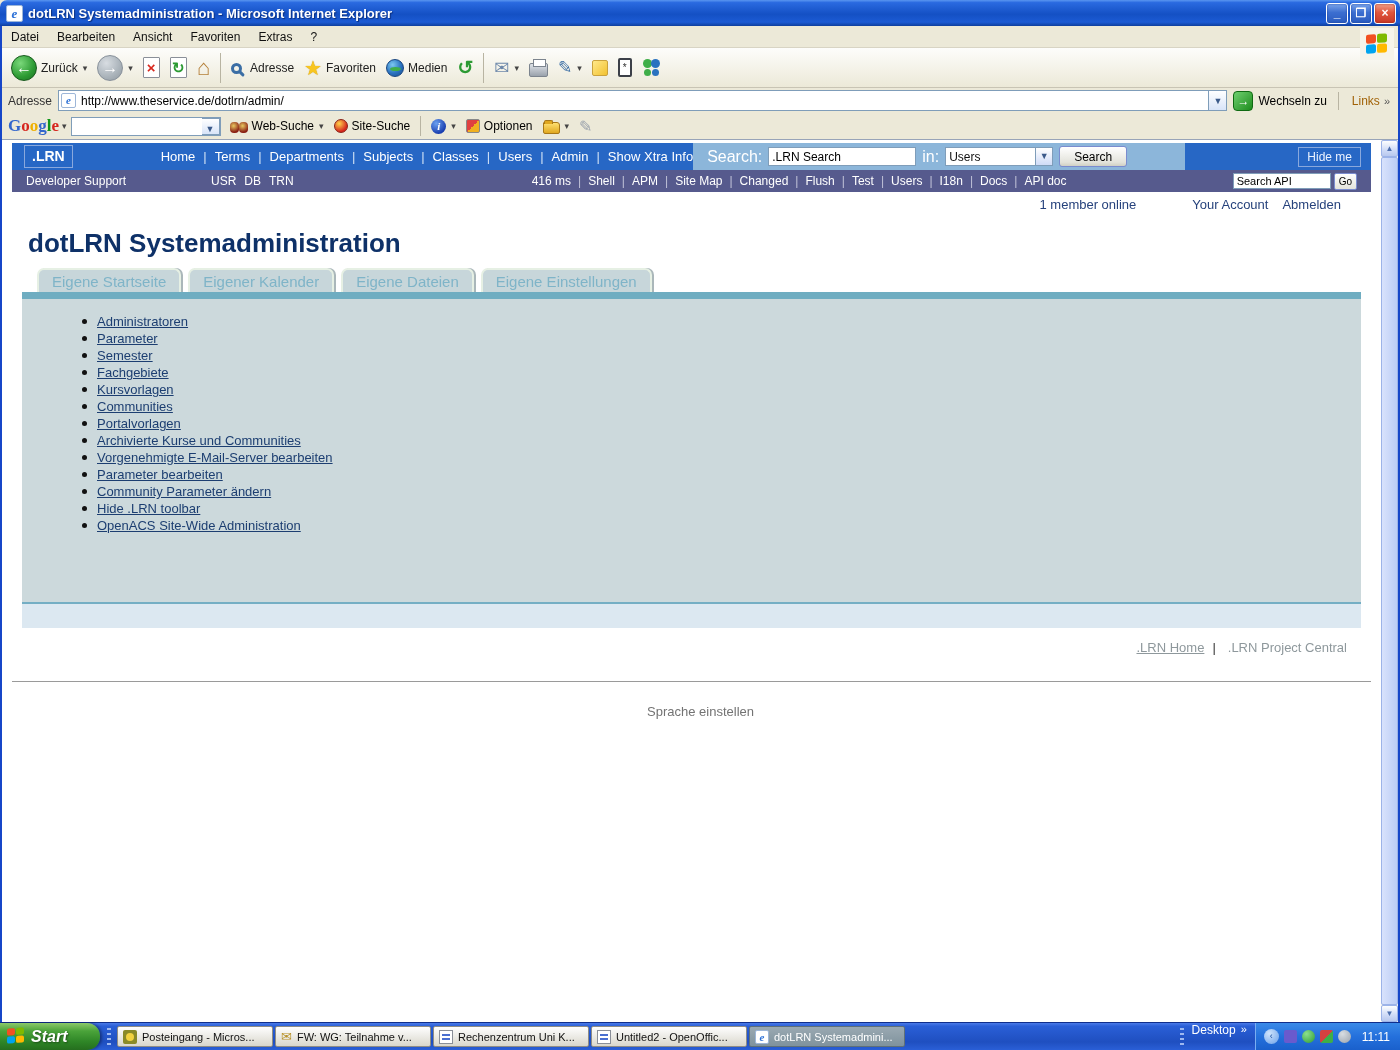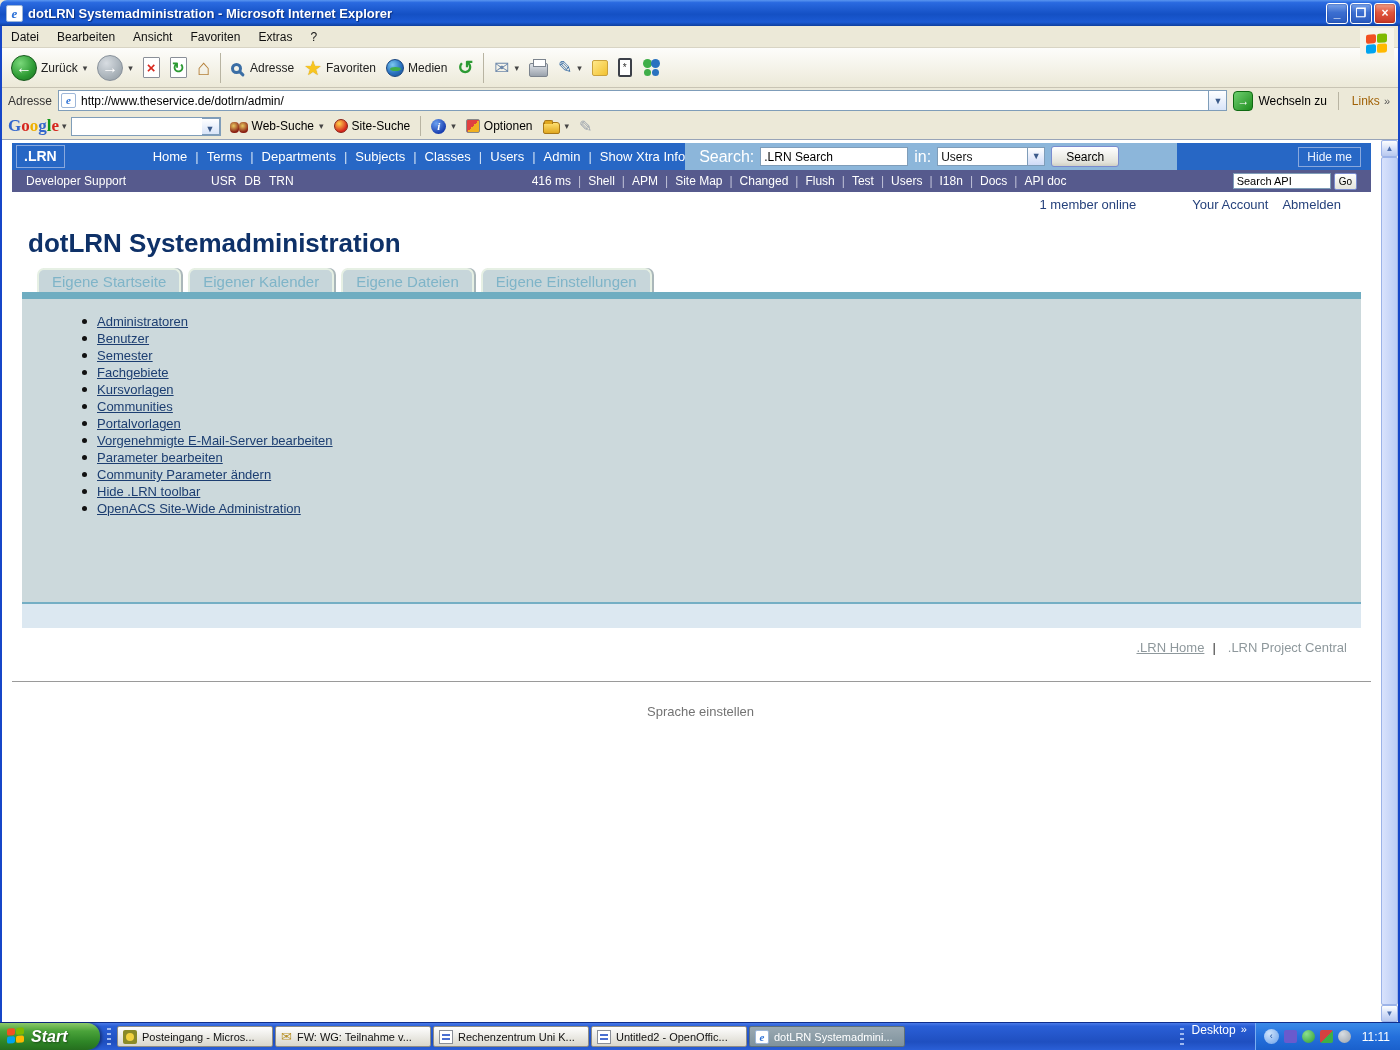--- a/index.html
+++ b/index.html
@@ -89,21 +89,21 @@
   .pen-glyph { font-size:16px; color:#9aa2ac; }
 
   
   .viewport { flex:1; position:relative; background:#fff; overflow:hidden; }
   .scrollbar { position:absolute; right:0; top:0; bottom:0; width:17px; background:#f3f3ee; display:flex; flex-direction:column; }
   .sb-btn { height:17px; flex:none; background:linear-gradient(180deg,#fdfefe,#cfdbf7 60%,#b8c8ee); border:1px solid #9cb3e8; border-radius:2px; color:#4d6fae; font-size:8px; text-align:center; line-height:15px; }
   .sb-thumb { flex:1; margin:0; background:linear-gradient(90deg,#d8e2fc,#bccdf5); border:1px solid #9cb3e8; border-radius:2px; }
 
   .page-wrap { margin:3px 27px 0 10px; }
   .lrn-bar { height:27px; display:flex; align-items:stretch; background:#2767c5; color:#fff; font-size:13px; }
-  .lrn-logo-wrap { display:flex; align-items:center; padding-left:4px;text-align:center; }
+  .lrn-logo-wrap { display:flex; align-items:center; padding-left:12px;text-align:center; }
   .lrn-logo { border:1px solid #89a8dd; padding:2px 7px 3px; font-weight:bold; font-size:14px; }
   .lrn-nav { display:flex; align-items:center; margin-left:88px; flex:1; }
   .lrn-nav > span { cursor:pointer; white-space:nowrap; }
   .lrn-nav > span:not(:first-child)::before { content:"|"; margin:0 8px; color:#cfe0f5; cursor:default; }
   .lrn-search { width:492px; flex:none; background:#8cb6da; display:flex; align-items:center; padding:0 8px 0 14px; gap:6px; }
   .lrn-search .lbl { color:#fff; font-size:16px; }
   .lrn-search input { width:148px; height:19px; border:1px solid #7f9db9; font-size:12px; padding:1px 3px; font-family:"Liberation Sans",sans-serif; }
   .lrn-select { width:108px; height:19px; background:#fff; border:1px solid #7f9db9; display:flex; align-items:center; font-size:12px; color:#111; }
   .lrn-select .sel-text { flex:1; padding-left:3px; }
   .lrn-select .sel-arrow { width:17px; height:17px; background:linear-gradient(180deg,#fff,#cfdbf7); border-left:1px solid #7f9db9; color:#3b5a8a; font-size:9px; text-align:center; line-height:16px; }
@@ -390,26 +390,27 @@
             <span class="tab">Eigene Startseite</span>
             <span class="tab">Eigener Kalender</span>
             <span class="tab">Eigene Dateien</span>
             <span class="tab">Eigene Einstellungen</span>
           </div>
           <div class="teal-bar"></div>
 
           <div class="content-box">
             <ul>
               <li><a>Administratoren</a></li>
-              <li><a>Benutzer</a></li>
+              <li><a>Parameter</a></li>
               <li><a>Semester</a></li>
               <li><a>Fachgebiete</a></li>
               <li><a>Kursvorlagen</a></li>
               <li><a>Communities</a></li>
               <li><a>Portalvorlagen</a></li>
+              <li><a>Archivierte Kurse und Communities</a></li>
               <li><a>Vorgenehmigte E-Mail-Server bearbeiten</a></li>
               <li><a>Parameter bearbeiten</a></li>
               <li><a>Community Parameter ändern</a></li>
               <li><a>Hide .LRN toolbar</a></li>
             </ul>
             <ul class="sitewide">
               <li><a>OpenACS Site-Wide Administration</a></li>
             </ul>
           </div>
           <div class="content-footer-strip"></div>

